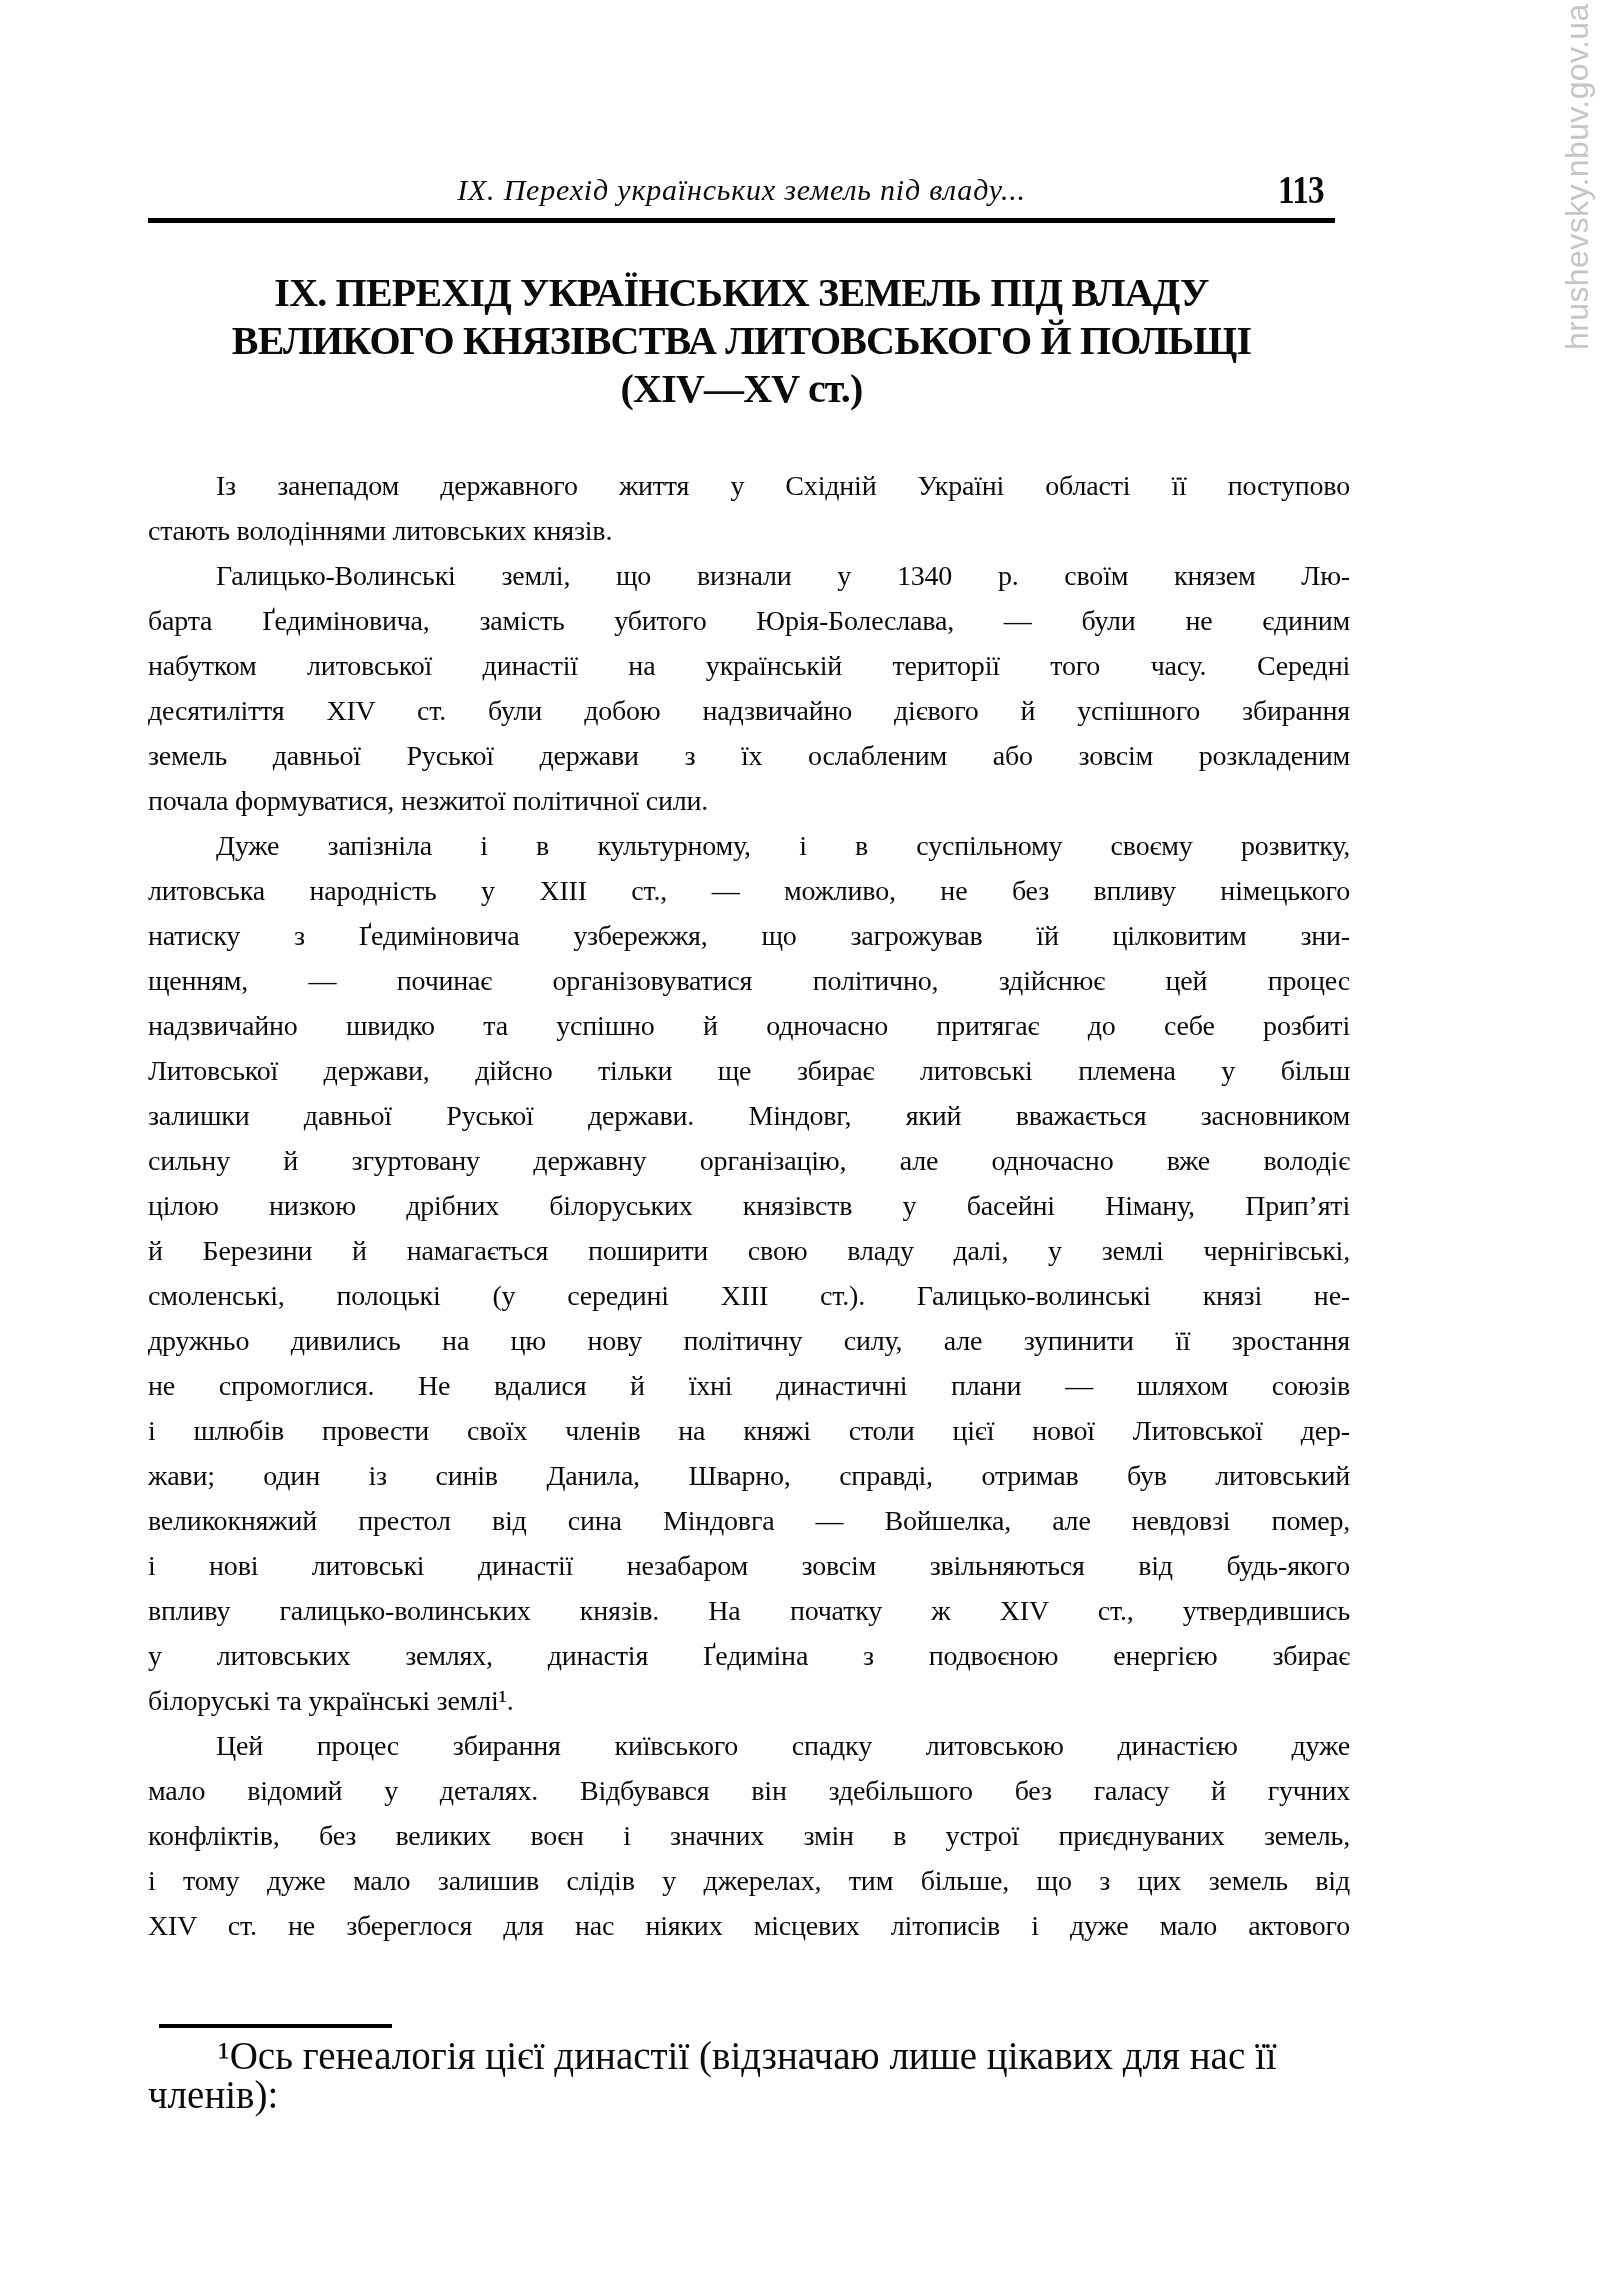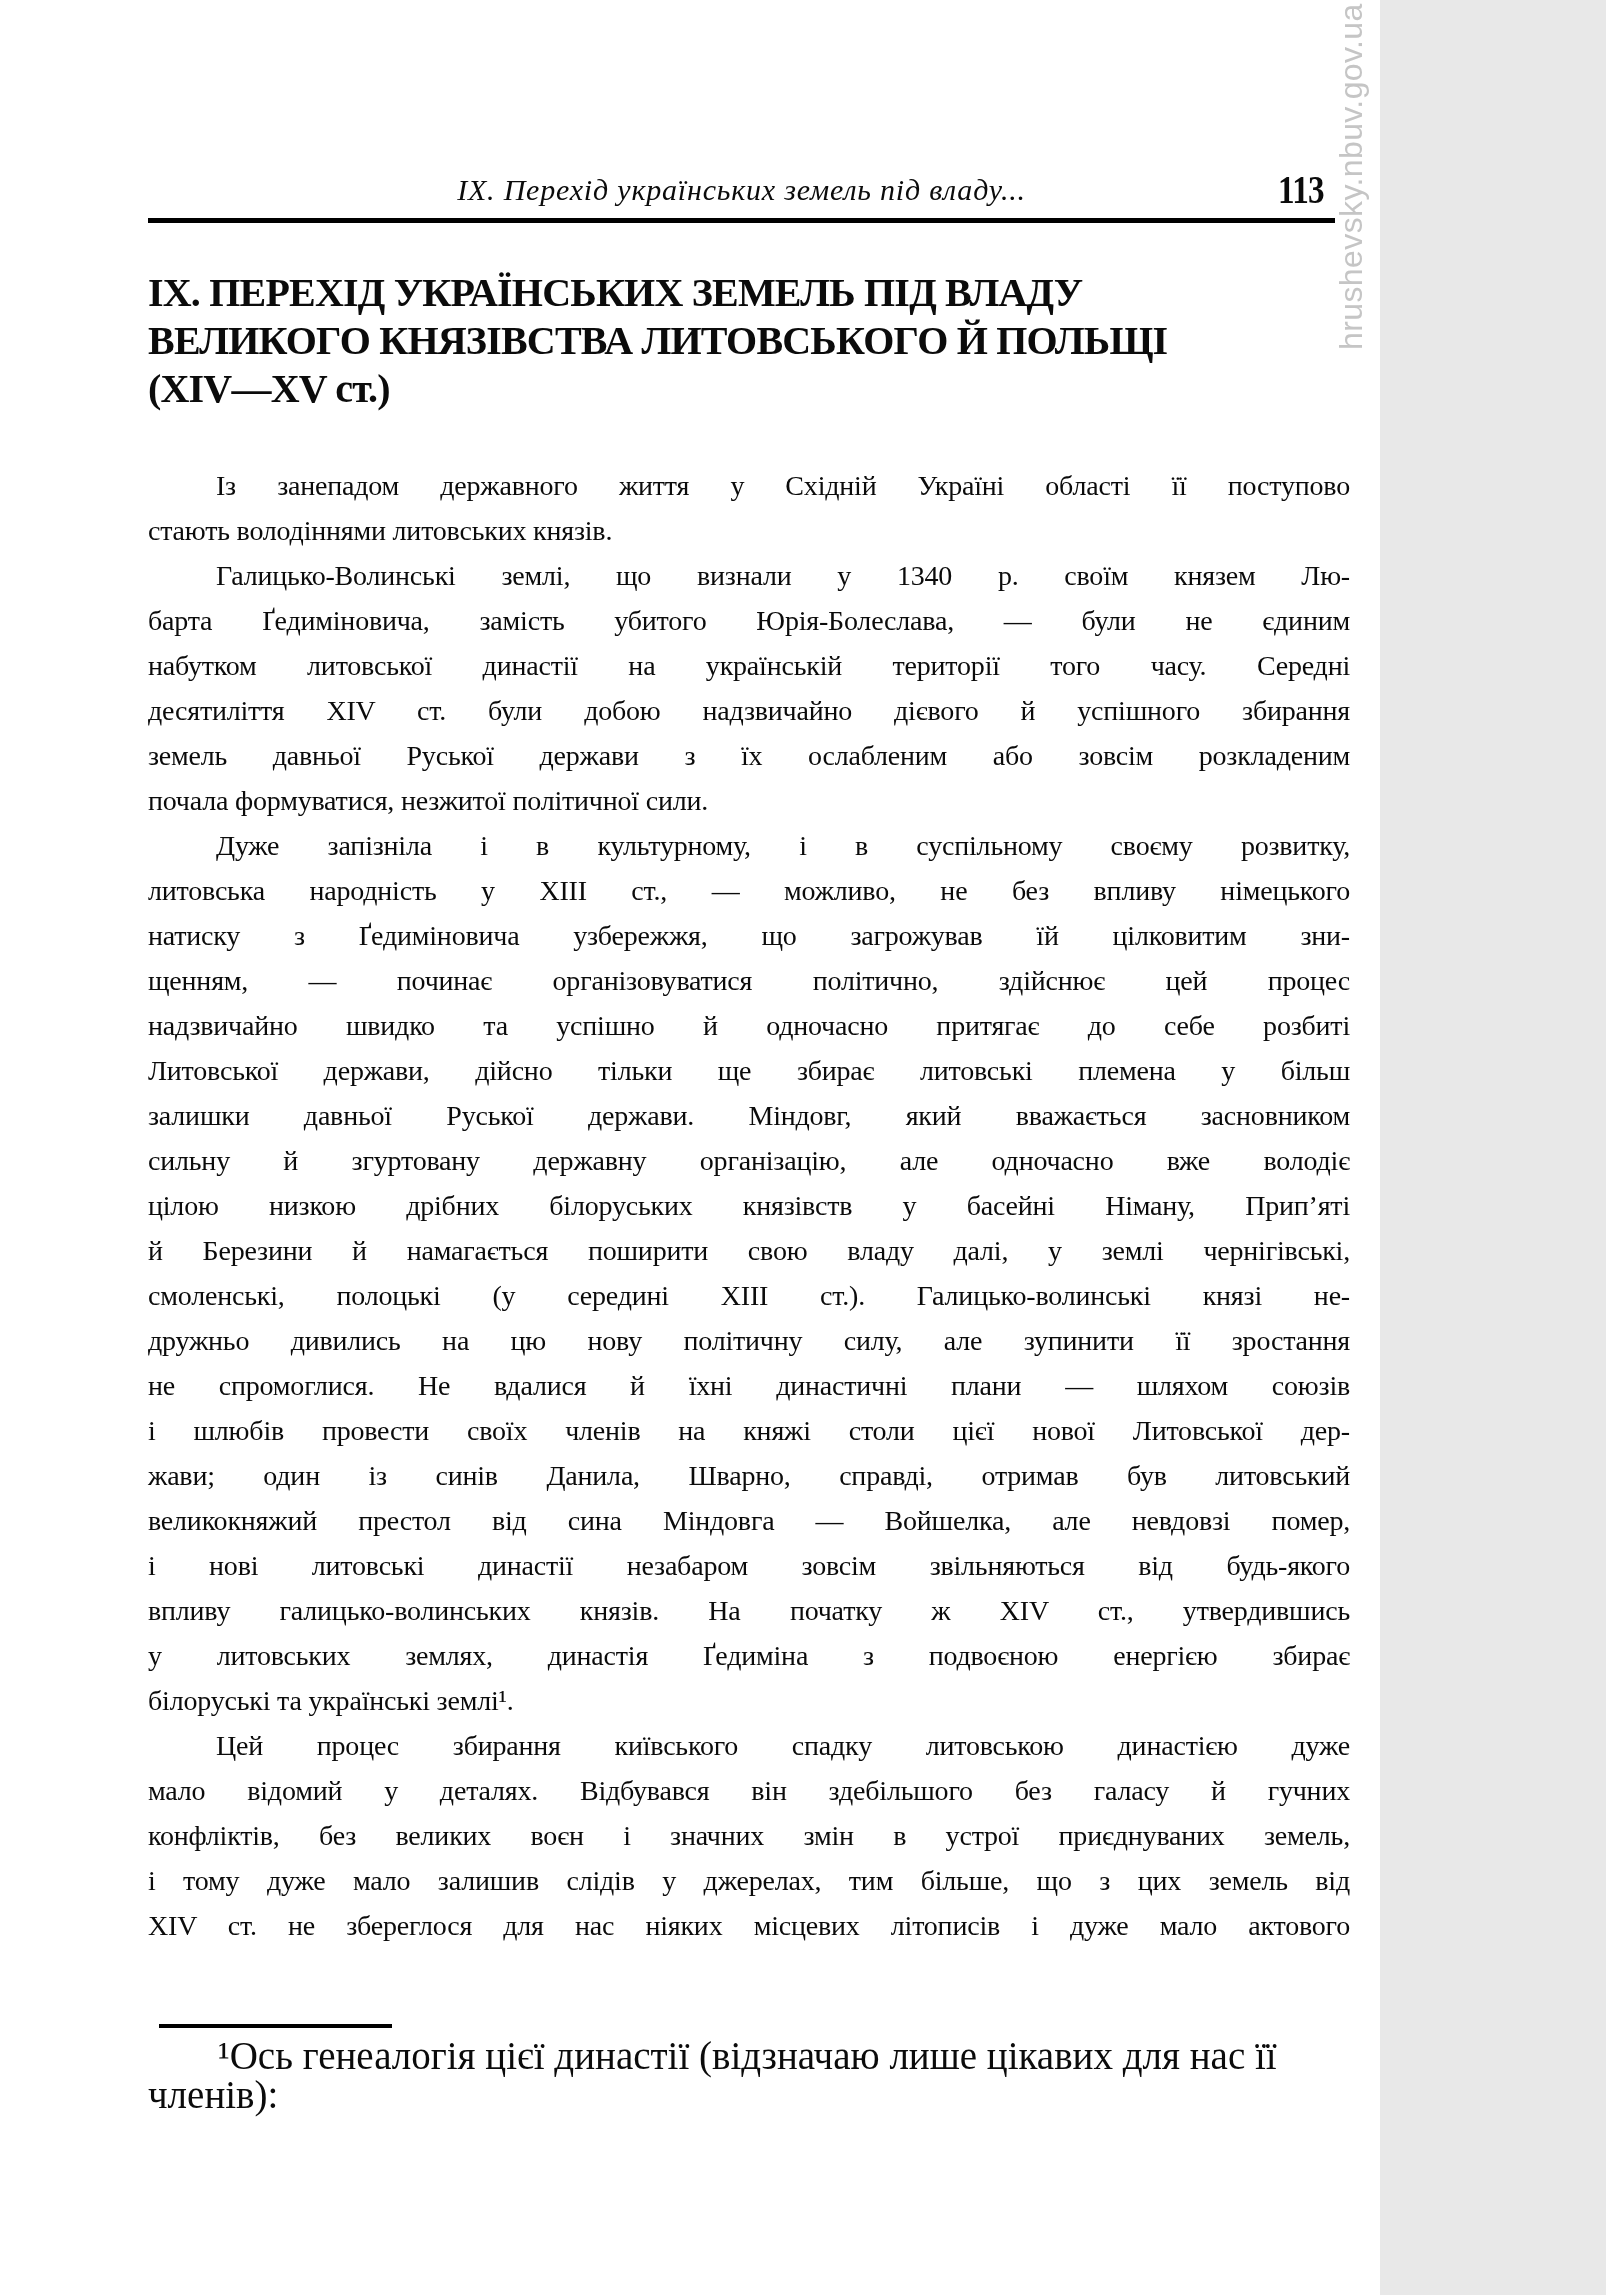--- a/index.html
+++ b/index.html
@@ -1,18 +1,18 @@
 <!DOCTYPE html>
 <html style="font-size:12.4px"><head>
 <meta charset="utf-8">
 <style>
   html,body{margin:0;padding:0;background:#e8e8e8;}
   .page{
     position:relative;
-    width:1380px;height:2295px;
+    width:1606px;height:2295px;
     background:#ffffff;
     font-family:"Liberation Serif","DejaVu Serif",serif;
     color:#0b0b0b;
     overflow:hidden;
   }
   
   .running-head{
     position:absolute;left:148px;top:173px;width:1187px;height:45px;
   }
   .running-title{
@@ -24,21 +24,21 @@
     font-size:39px;font-weight:bold;letter-spacing:-0.8px;
     transform:scaleX(.85);transform-origin:right;
   }
   .head-rule{
     position:absolute;left:148px;top:218px;width:1187px;height:5.4px;
     background:#000;
   }
   
   .chapter-title{
     position:absolute;left:148px;top:269px;width:1187px;
-    text-align:left;font-weight:bold;
+    text-align:center;font-weight:bold;
     font-size:40px;line-height:48px;letter-spacing:-0.8px;
   }
   
   .body-text{
     position:absolute;left:148px;top:463px;width:1202px;
     font-size:28px;line-height:45px;letter-spacing:-0.2px;
   }
   .body-text .line{
     text-align:justify;text-align-last:justify;
     height:45px;white-space:nowrap;

